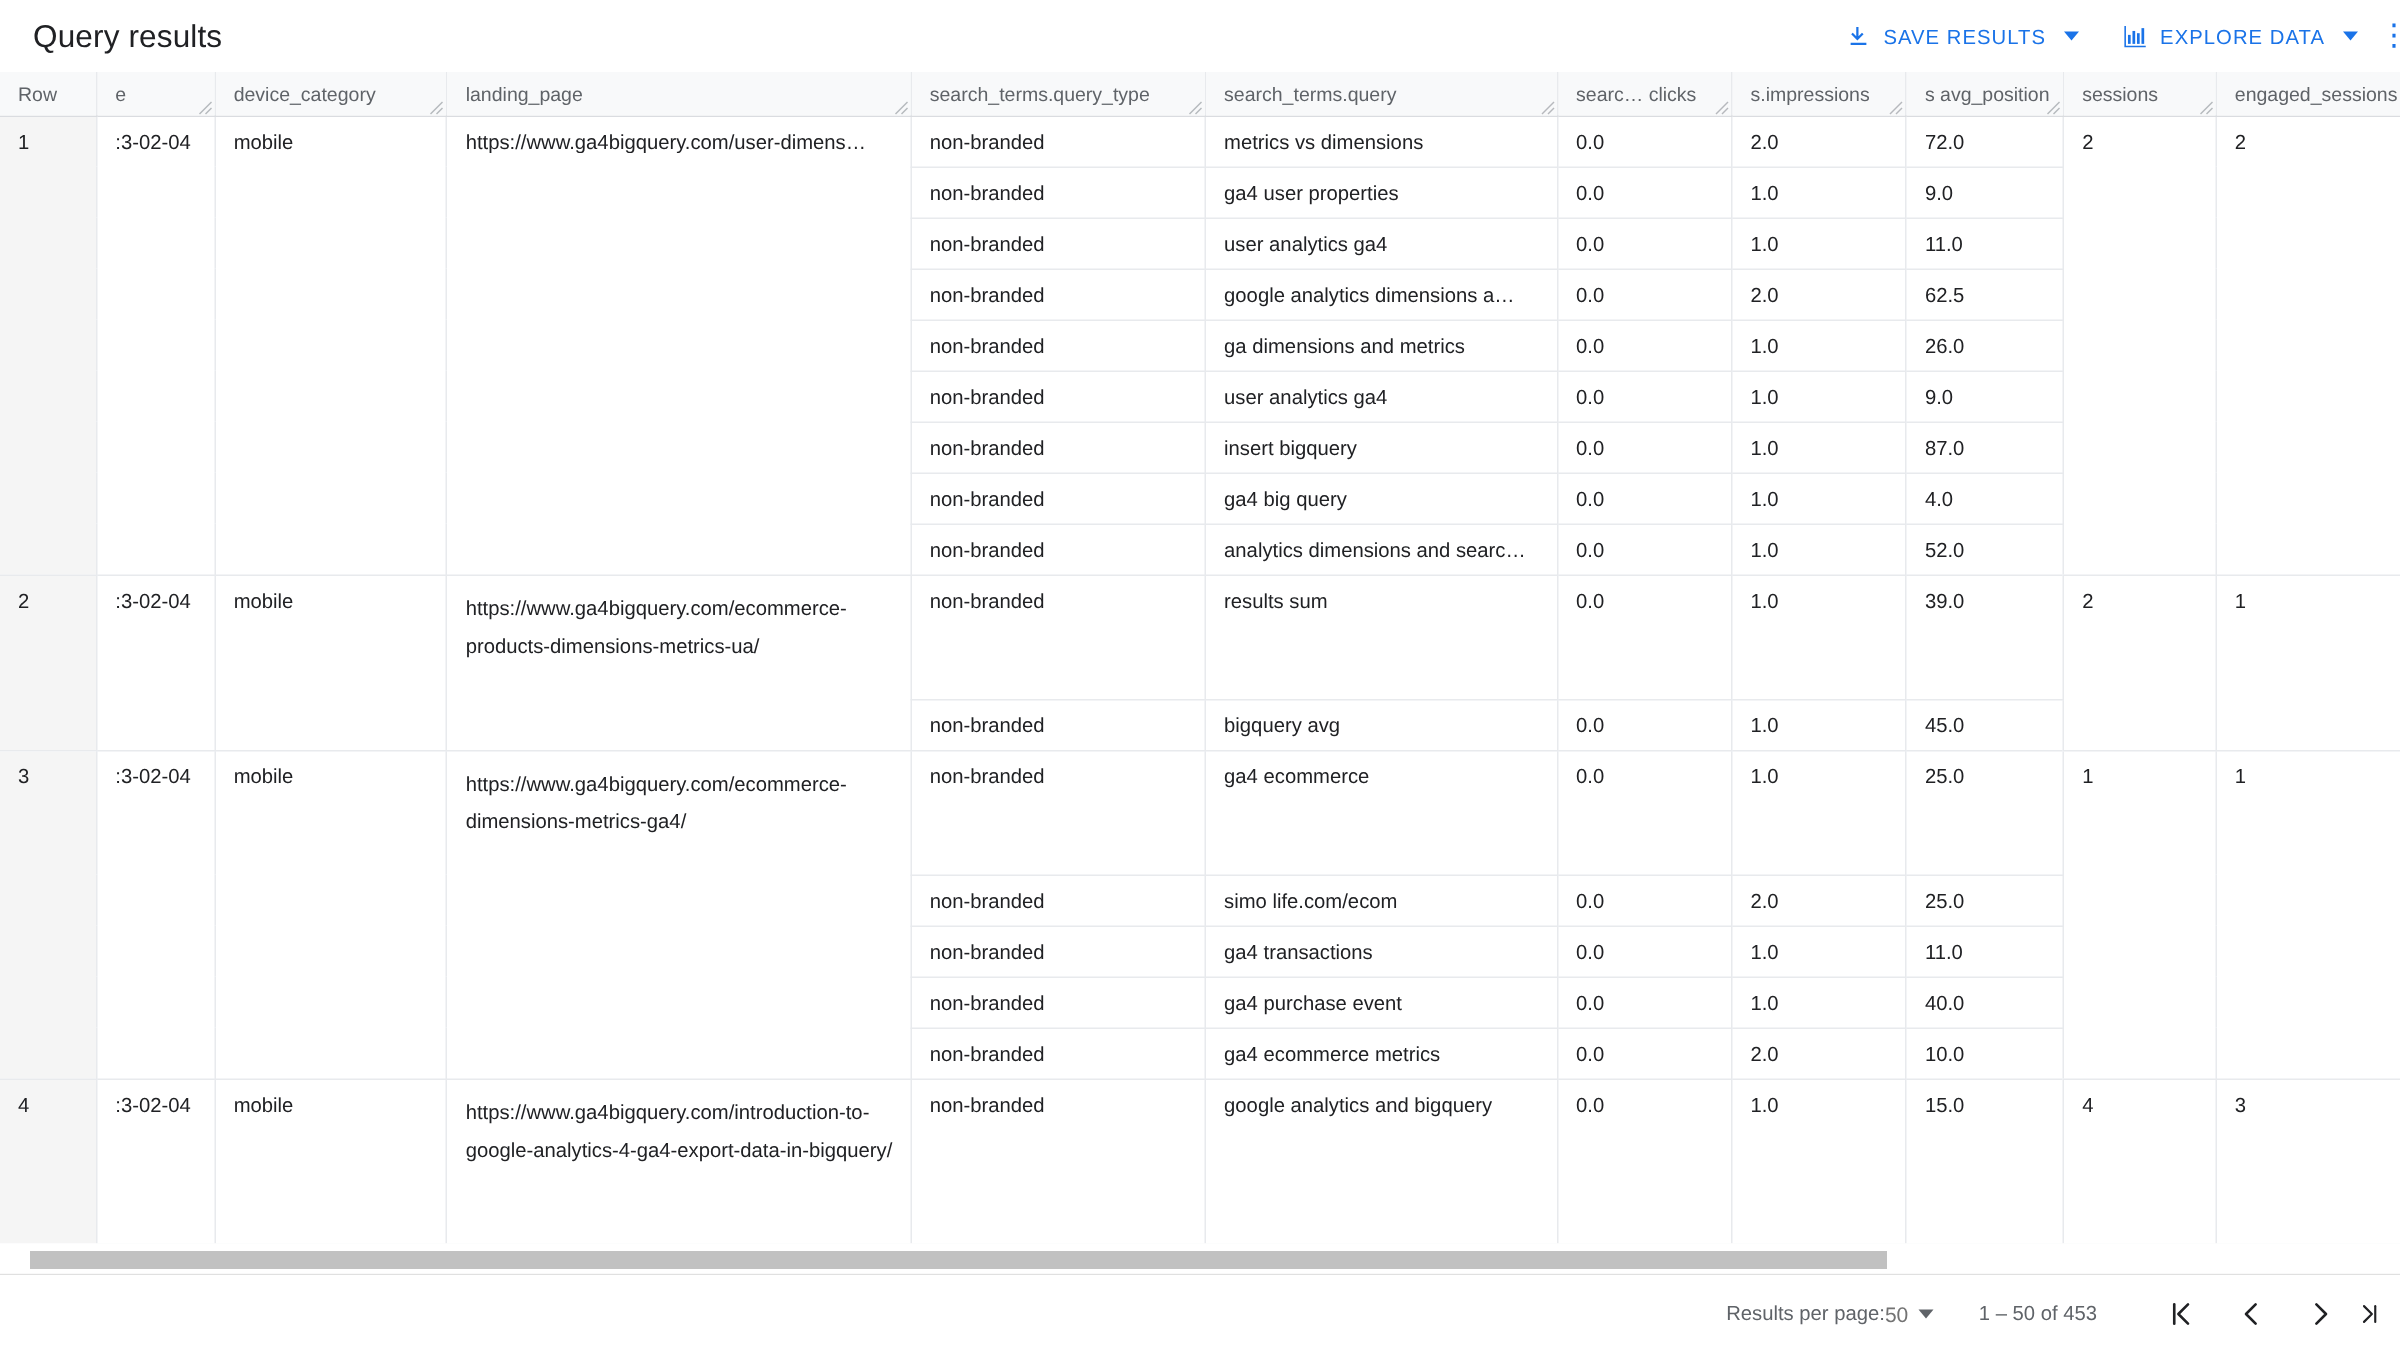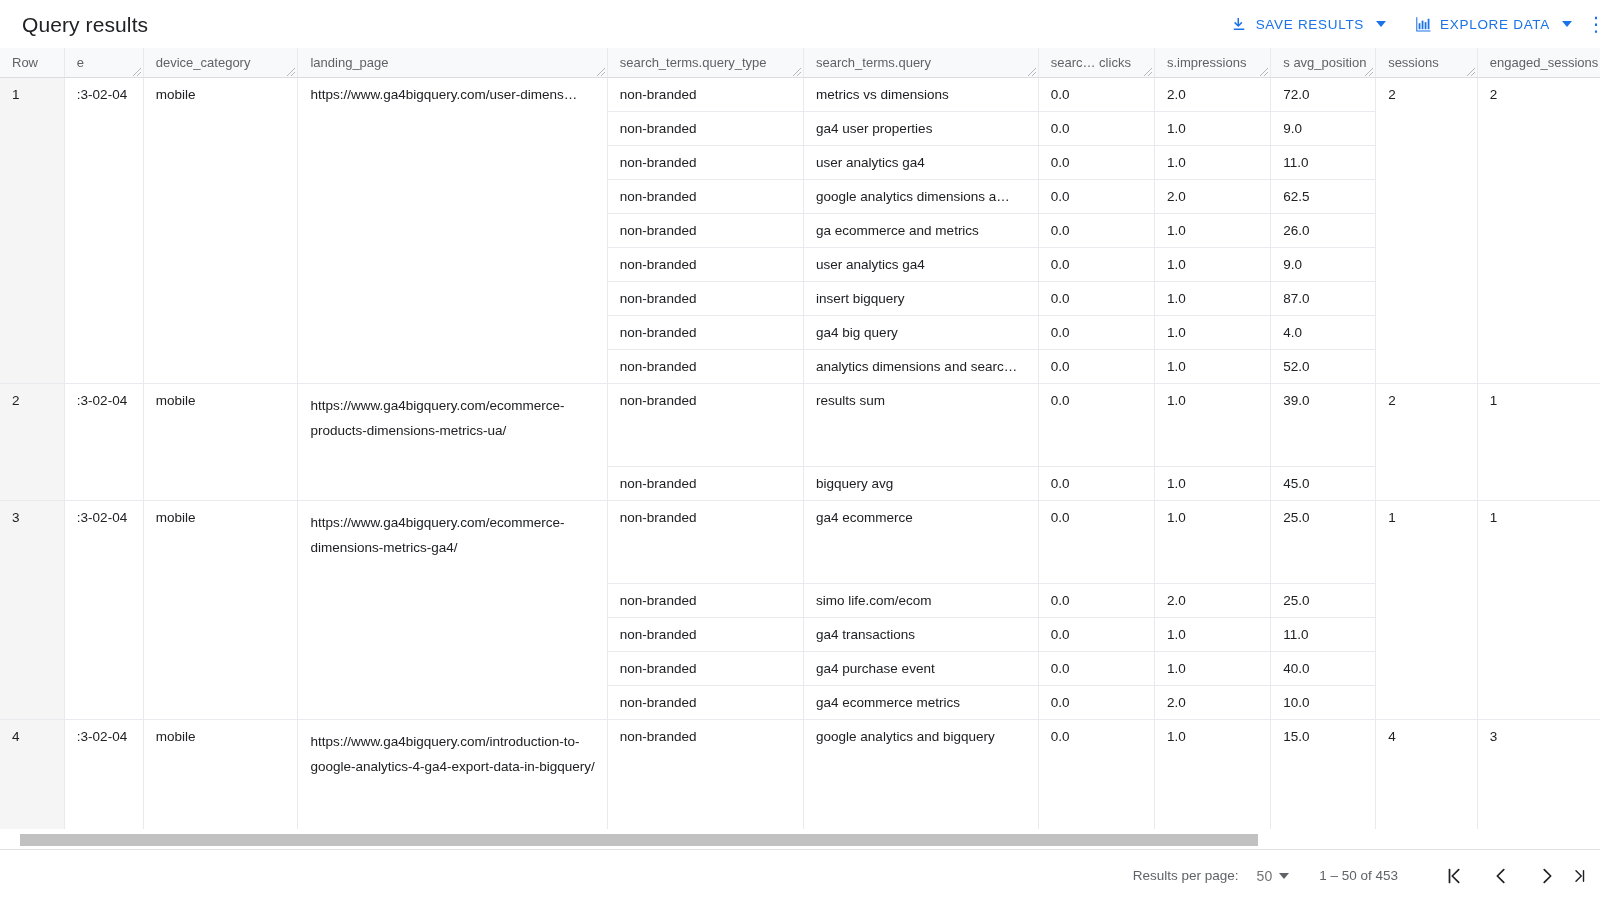--- a/index.html
+++ b/index.html
@@ -142,21 +142,21 @@
   }
 
   
   .footer {
     flex: 0 0 52px; height: 52px;
     display: flex; align-items: center; justify-content: flex-end;
     border-top: 1px solid #e0e0e0;
     background: #fff; padding-right: 6px;
     font-size: 13.5px; color: #5f6368;
   }
-  .rpp-label { color: #5f6368; font-size: 13.5px; margin-right: 18px; }
+  .rpp-label { color: #5f6368; font-size: 13.5px; }
   .rpp-select {
     display: flex; align-items: center; gap: 7px; cursor: pointer;
     color: #737373; font-size: 14px; margin-right: 30px;
   }
   .rpp-caret {
     width: 0; height: 0;
     border-left: 5px solid transparent;
     border-right: 5px solid transparent;
     border-top: 6px solid #5f6368;
   }
@@ -349,21 +349,21 @@
           </tr>
           <tr>
             <td><span>non-branded</span></td>
             <td><span>google analytics dimensions a…</span></td>
             <td class="num"><span>0.0</span></td>
             <td class="num"><span>2.0</span></td>
             <td class="num"><span>62.5</span></td>
           </tr>
           <tr>
             <td><span>non-branded</span></td>
-            <td><span>ga ecommerce and metrics</span></td>
+            <td><span>ga dimensions and metrics</span></td>
             <td class="num"><span>0.0</span></td>
             <td class="num"><span>1.0</span></td>
             <td class="num"><span>26.0</span></td>
           </tr>
           <tr>
             <td><span>non-branded</span></td>
             <td><span>user analytics ga4</span></td>
             <td class="num"><span>0.0</span></td>
             <td class="num"><span>1.0</span></td>
             <td class="num"><span>9.0</span></td>

